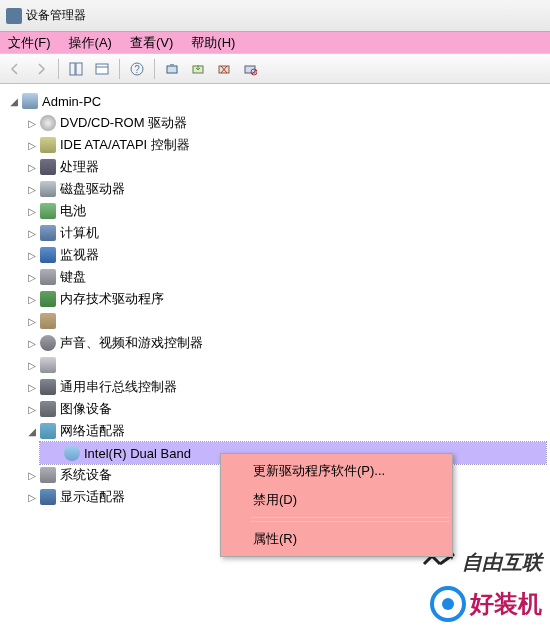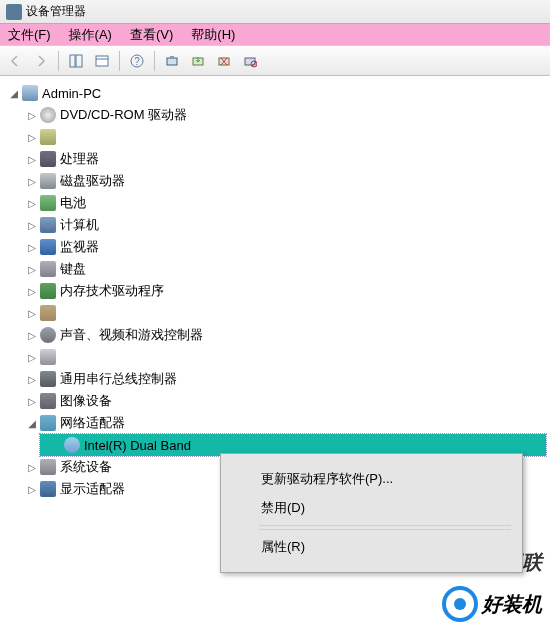--- a/index.html
+++ b/index.html
@@ -9,21 +9,21 @@
       font-family: "Microsoft YaHei", "SimSun", Tahoma, sans-serif;
     }
     body {
       width: 550px;
       height: 642px;
       background: #fff;
       position: relative;
       overflow: hidden;
     }
     .titlebar {
-      height: 24px;
+      height: 32px;
       background: linear-gradient(to bottom, #f5f5f5, #e8e8e8);
       border-bottom: 1px solid #b0b0b0;
       display: flex;
       align-items: center;
       padding: 0 6px;
       font-size: 12px;
     }
     .titlebar .icon {
       width: 16px;
       height: 16px;
@@ -129,33 +129,33 @@
     .icon-hid { background: linear-gradient(#c0a880, #a08860); }
     .icon-sound { background: linear-gradient(#a0a0a8, #707078); border-radius: 50%; }
     .icon-mouse { background: linear-gradient(#d0d0d8, #909098); }
     .icon-usb { background: linear-gradient(#808890, #585860); }
     .icon-image { background: linear-gradient(#808890, #606068); }
     .icon-network { background: linear-gradient(#70b0d0, #5090b0); }
     .icon-netcard { background: linear-gradient(#a0d0f0, #70a0d0); border-radius: 50%; }
     .icon-system { background: linear-gradient(#b0b0b8, #808088); }
     .icon-display { background: linear-gradient(#6090c0, #406090); }
     .tree-row.selected {
-      background: #14b8a6;
+      background: #c4b5fd;
       outline: 1px dotted #99c;
       padding-left: 10px;
     }
     .context-menu {
       position: absolute;
       left: 220px;
       top: 453px;
-      width: 303px;
-      background: #e5e5e5;
+      width: 233px;
+      background: #fca5a5;
       border: 1px solid #a8a8a8;
       box-shadow: 2px 2px 5px rgba(0,0,0,0.3);
-      padding: 10px;
+      padding: 2px;
       font-size: 13px;
       z-index: 100;
     }
     .cm-item {
       padding: 5px 10px 5px 30px;
       margin: 1px 0;
     }
     .cm-sep {
       height: 1px;
       background: #d0d0d0;
@@ -177,25 +177,24 @@
       gap: 4px;
     }
     .wm-text1 {
       font-size: 20px;
       font-weight: bold;
       font-style: italic;
       color: #333;
       text-shadow: 1px 1px 2px #fff;
     }
     .wm-text2 {
-      font-size: 20px;
+      font-size: 24px;
       font-weight: bold;
-      color: #000000;
+      color: #be185d;
       text-shadow: 1px 1px 2px #fff;
-      font-style: italic;
     }
     .wm-arrow {
       width: 40px; height: 40px;
     }
     .wm-circle {
       width: 36px; height: 36px;
       border: 4px solid #1e88e5;
       border-radius: 50%;
       display:flex;align-items:center;justify-content:center;
     }
@@ -291,20 +290,21 @@
           <div class="tree-row">
             <span class="expander">▷</span>
             <span class="node-icon icon-dvd"></span>
             <span>DVD/CD-ROM 驱动器</span>
           </div>
         </div>
         <div class="tree-node">
           <div class="tree-row">
             <span class="expander">▷</span>
             <span class="node-icon icon-ide"></span>
+            <span>IDE ATA/ATAPI 控制器</span>
           </div>
         </div>
         <div class="tree-node">
           <div class="tree-row">
             <span class="expander">▷</span>
             <span class="node-icon icon-cpu"></span>
             <span>处理器</span>
           </div>
         </div>
         <div class="tree-node">

